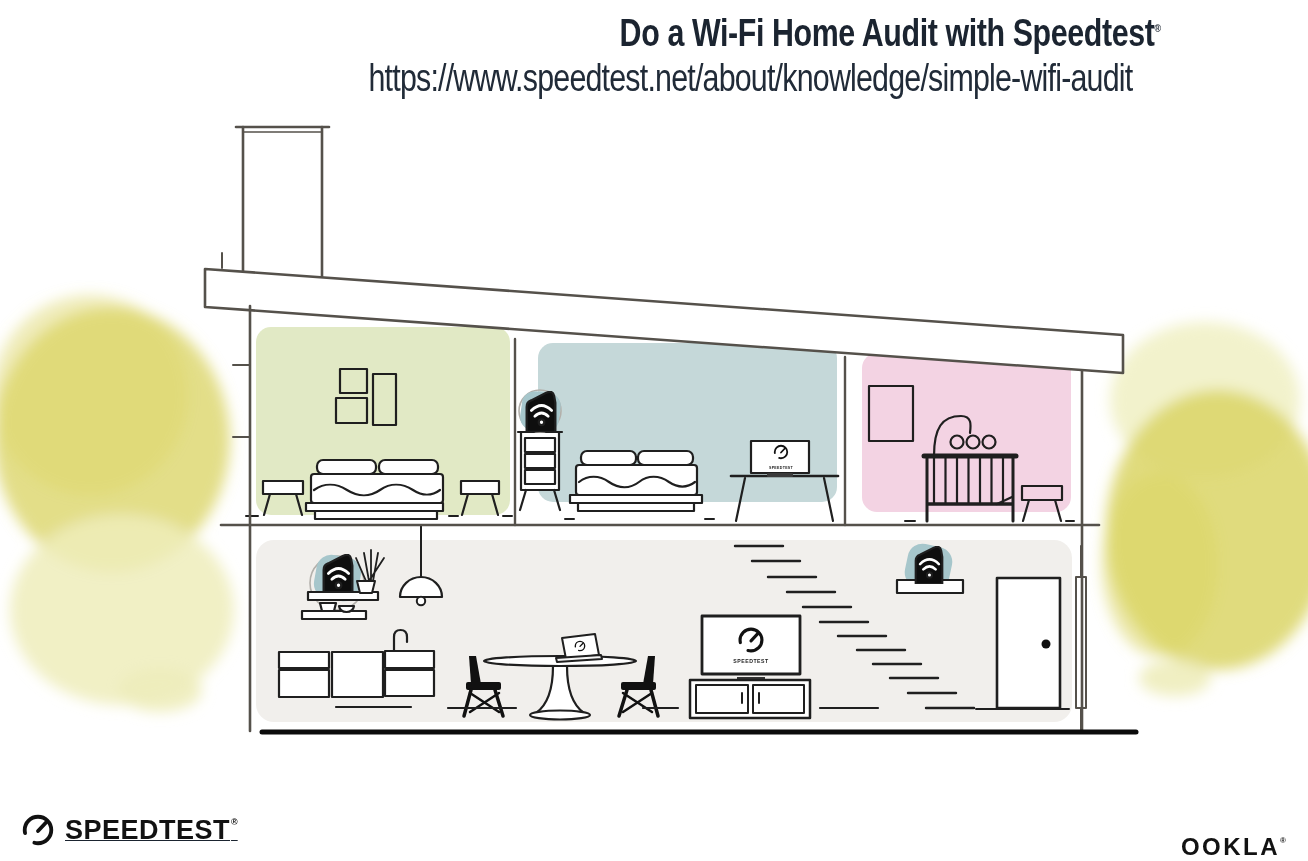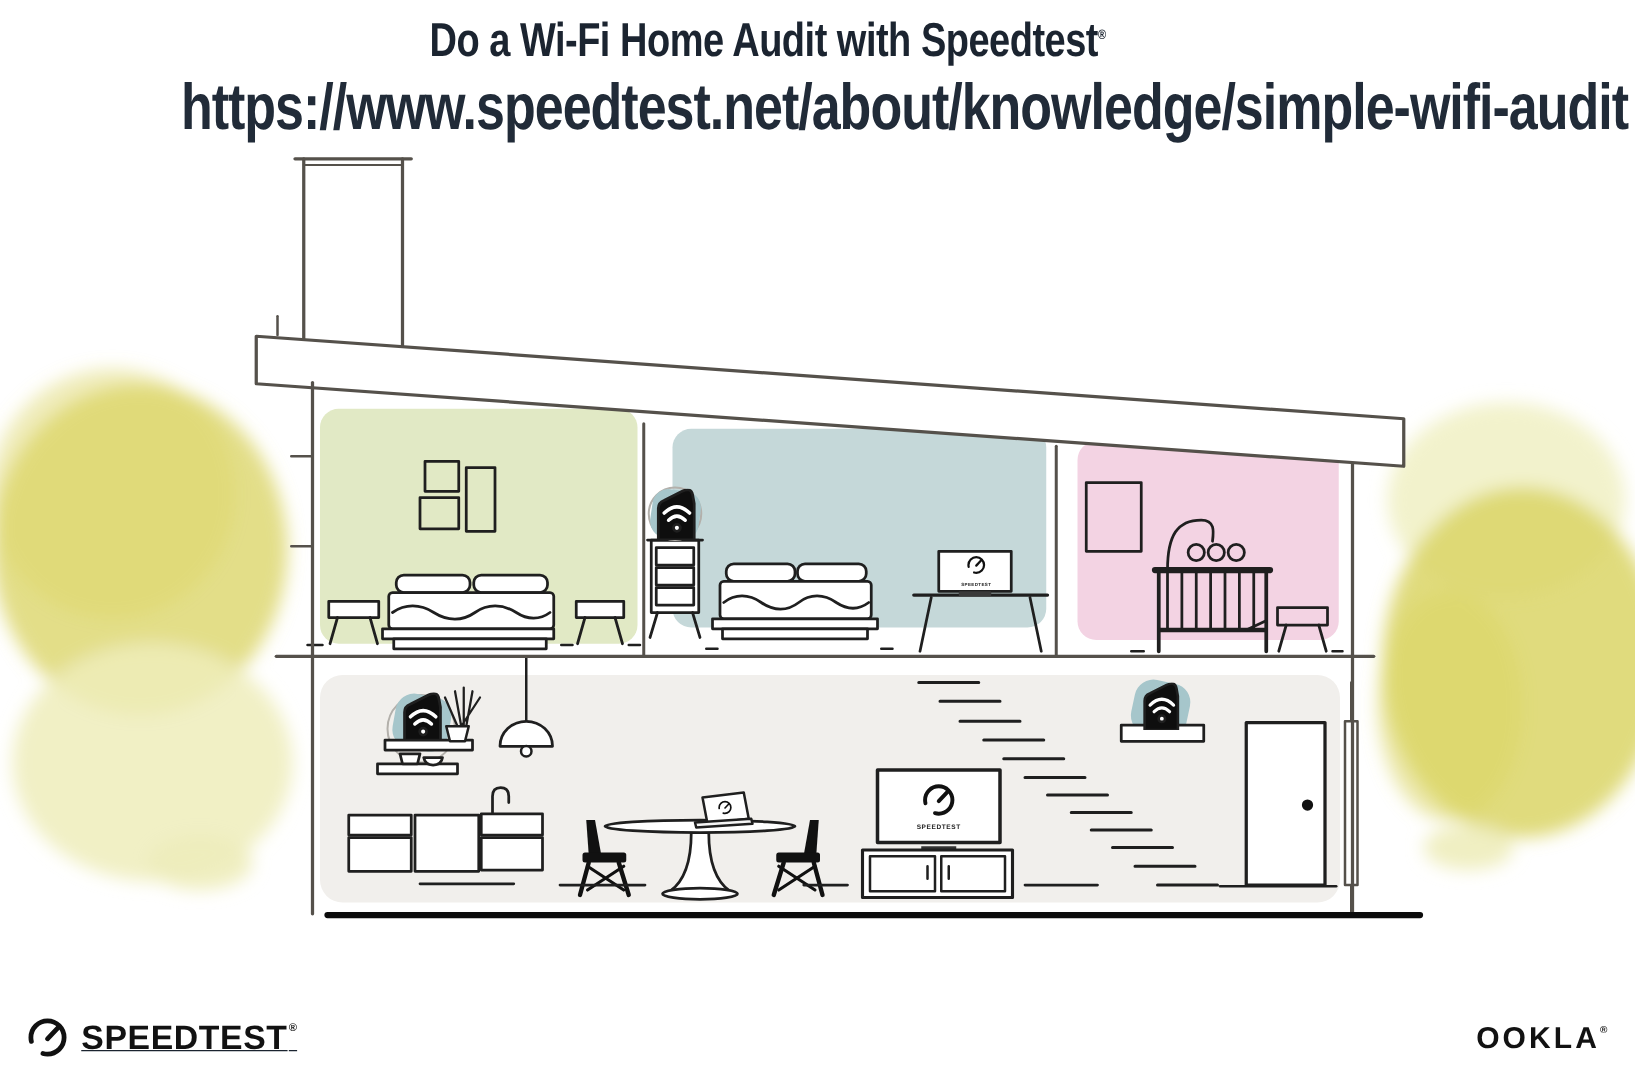--- a/index.html
+++ b/index.html
@@ -13,30 +13,30 @@
     --room-lower:#f1efec;
     --accent-teal:#a6c6cb;
     --foliage:#dbd566;
     --foliage-light:#eeedbb;
   }
   html,body{margin:0;padding:0;}
   body{
     width:1308px;height:861px;position:relative;overflow:hidden;
     background:#ffffff;font-family:"Liberation Sans",sans-serif;color:var(--ink);
   }
-  .header{position:absolute;top:12px;left:0;width:1228px;text-align:center;z-index:3;}
+  .header{position:absolute;top:12px;left:0;width:1228px;text-align:right;z-index:3;}
   .condense{display:inline-block;transform:scaleX(0.8);transform-origin:50% 50%;white-space:nowrap;}
   .title{font-size:38px;font-weight:800;letter-spacing:-0.5px;line-height:1.15;color:var(--ink);}
   .title sup{font-size:11px;font-weight:700;vertical-align:super;}
-  .url{font-size:52px;font-weight:700;letter-spacing:-1px;color:var(--url-ink);margin-top:2px;line-height:1.1;}
+  .url{font-size:38px;font-weight:400;letter-spacing:-1px;color:var(--url-ink);margin-top:2px;line-height:1.1;}
   .house-wrap{position:absolute;inset:0;z-index:1;}
   .brand-left{position:absolute;left:20px;bottom:14px;display:flex;align-items:center;gap:9px;z-index:3;text-decoration:underline;}
   .st-word{font-size:27px;font-weight:800;letter-spacing:0.5px;color:#121212;}
   .brand-left sup{font-size:9px;font-weight:700;color:#121212;margin-left:1px;vertical-align:14px;}
-  .brand-right{position:absolute;right:22px;bottom:16px;z-index:3;}
+  .brand-right{position:absolute;right:22px;bottom:0;z-index:3;}
   .ookla-word{font-size:24px;font-weight:700;letter-spacing:2.5px;color:#121212;}
   .brand-right sup{font-size:8px;font-weight:700;color:#121212;vertical-align:12px;}
   svg text{font-family:"Liberation Sans",sans-serif;}
 </style>
 </head>
 <body>
 
 <div class="header">
   <h1 class="title" style="margin:0"><span class="condense"><span>Do a Wi-Fi Home Audit with Speedtest</span><sup>®</sup></span></h1>
   <div class="url"><span class="condense">https://www.speedtest.net/about/knowledge/simple-wifi-audit</span></div>

